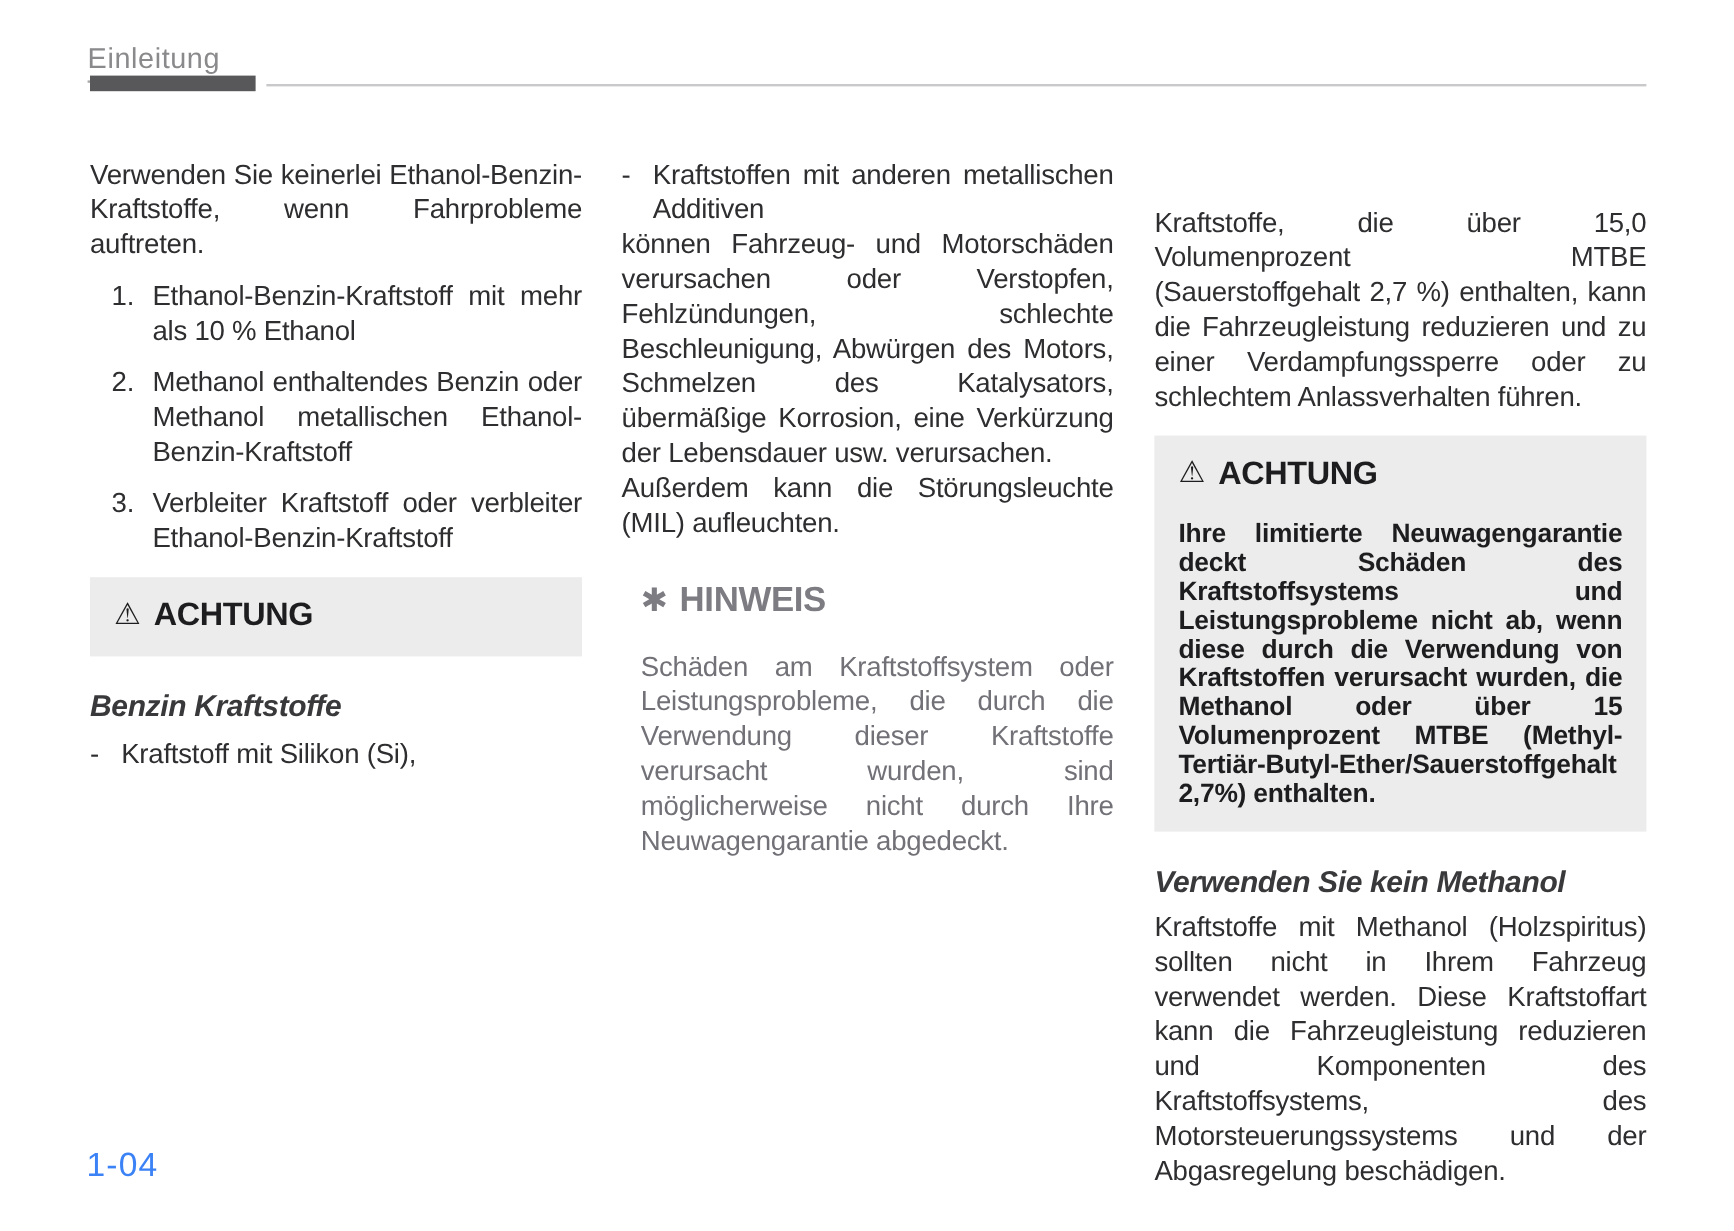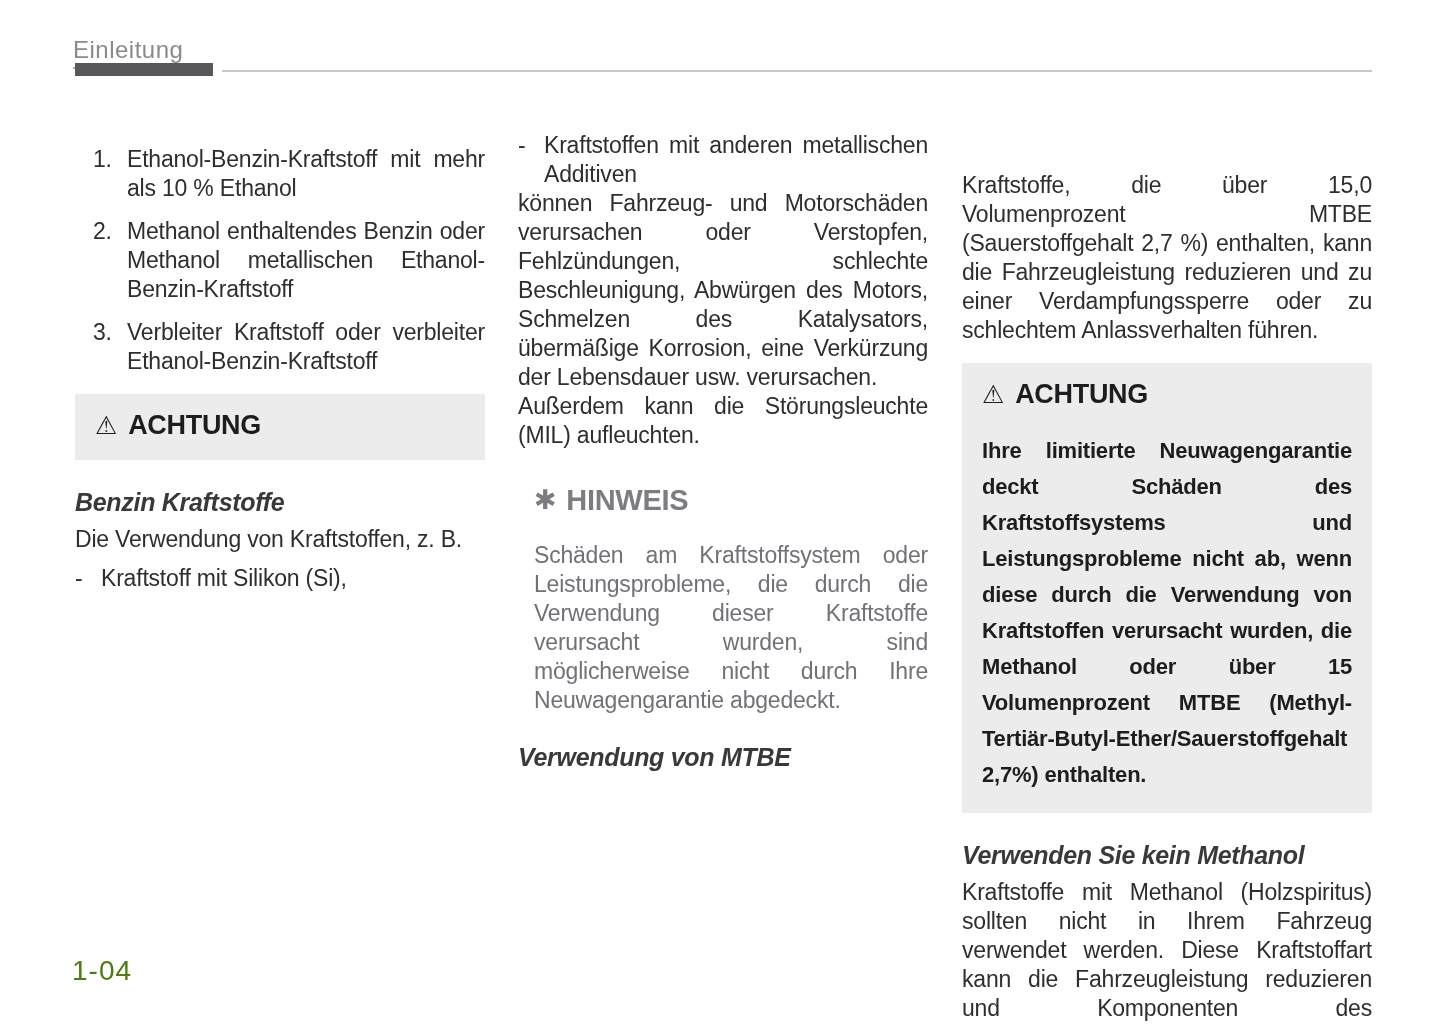--- a/index.html
+++ b/index.html
@@ -34,45 +34,46 @@
   ul.dashlist li{display:flex;margin-top:10px;}
   ul.dashlist .dash{flex:0 0 26px;}
   ul.dashlist .litext{flex:1;text-align:justify;}
   
   .caution{
     background:#ececec;padding:17px 20px 20px 20px;margin-top:18px;
     color:#1d1d1f;
   }
   .caution-title{display:flex;align-items:center;gap:11px;font-weight:bold;font-size:27px;letter-spacing:-0.3px;}
   .caution-title .warn{font-size:25px;font-weight:normal;line-height:1;}
-  .caution-body{margin:24px 0 0 0;font-weight:bold;font-size:22px;line-height:36px;text-align:justify;letter-spacing:-0.2px;}
+  .caution-body{margin:24px 0 0 0;font-weight:bold;font-size:22px;line-height:24px;text-align:justify;letter-spacing:-0.2px;}
   
   .notice{margin-top:36px;padding-left:16px;color:#717177;}
   .notice-title{display:flex;align-items:center;gap:10px;color:#7c7c82;font-weight:bold;font-size:29px;letter-spacing:-0.3px;}
   .notice-title .ast{font-size:27px;line-height:1;font-weight:normal;}
   .notice-body{margin:26px 0 0 0;text-align:justify;}
   
   .subhead{
     margin:28px 0 8px 0;font-size:25px;font-weight:bold;font-style:italic;
     color:#39393b;letter-spacing:-0.3px;
   }
   .gap-lg{margin-top:30px;}
   
-  .pagenum{position:absolute;left:72px;top:955px;font-size:28px;color:#4d7c0f;letter-spacing:1px;}
+  .pagenum{position:absolute;left:72px;top:955px;font-size:28px;color:#3b82f6;letter-spacing:1px;}
 </style>
 </head>
 <body>
 
 <div class="header">
   <div class="htitle">Einleitung</div>
   <div class="hbar"></div>
   <div class="hrule"></div>
 </div>
 
 <div class="col col1">
+  <p class="body">Verwenden Sie keinerlei Ethanol-Benzin-Kraftstoffe, wenn Fahrprobleme auftreten.</p>
 
   <ol class="numlist">
     <li>
       <span class="num">1.</span>
       <span class="litext">Ethanol-Benzin-Kraftstoff mit mehr als 10 % Ethanol</span>
     </li>
     <li>
       <span class="num">2.</span>
       <span class="litext">Methanol enthaltendes Benzin oder Methanol metallischen Ethanol-Benzin-Kraftstoff</span>
     </li>
@@ -83,21 +84,20 @@
   </ol>
 
   <div class="caution">
     <div class="caution-title">
       <span class="warn">⚠</span>
       <span>ACHTUNG</span>
     </div>
   </div>
 
   <h3 class="subhead">Benzin Kraftstoffe</h3>
-  <p class="body">Die Verwendung von Kraftstoffen, z. B.</p>
   <ul class="dashlist">
     <li>
       <span class="dash">-</span>
       <span class="litext">Kraftstoff mit Silikon (Si),</span>
     </li>
 
   </ul>
 </div>
 
 <div class="col col2">
@@ -112,21 +112,20 @@
   <p class="body">Außerdem kann die Störungsleuchte (MIL) aufleuchten.</p>
 
   <div class="notice">
     <div class="notice-title">
       <span class="ast">✱</span>
       <span>HINWEIS</span>
     </div>
     <p class="notice-body">Schäden am Kraftstoffsystem oder Leistungsprobleme, die durch die Verwendung dieser Kraftstoffe verursacht wurden, sind möglicherweise nicht durch Ihre Neuwagengarantie abgedeckt.</p>
   </div>
 
-  <h3 class="subhead">Verwendung von MTBE</h3>
 </div>
 
 <div class="col col3">
   <p class="body">Kraftstoffe, die über 15,0 Volumenprozent MTBE (Sauerstoffgehalt 2,7 %) enthalten, kann die Fahrzeugleistung reduzieren und zu einer Verdampfungssperre oder zu schlechtem Anlassverhalten führen.</p>
 
   <div class="caution">
     <div class="caution-title">
       <span class="warn">⚠</span>
       <span>ACHTUNG</span>
     </div>

